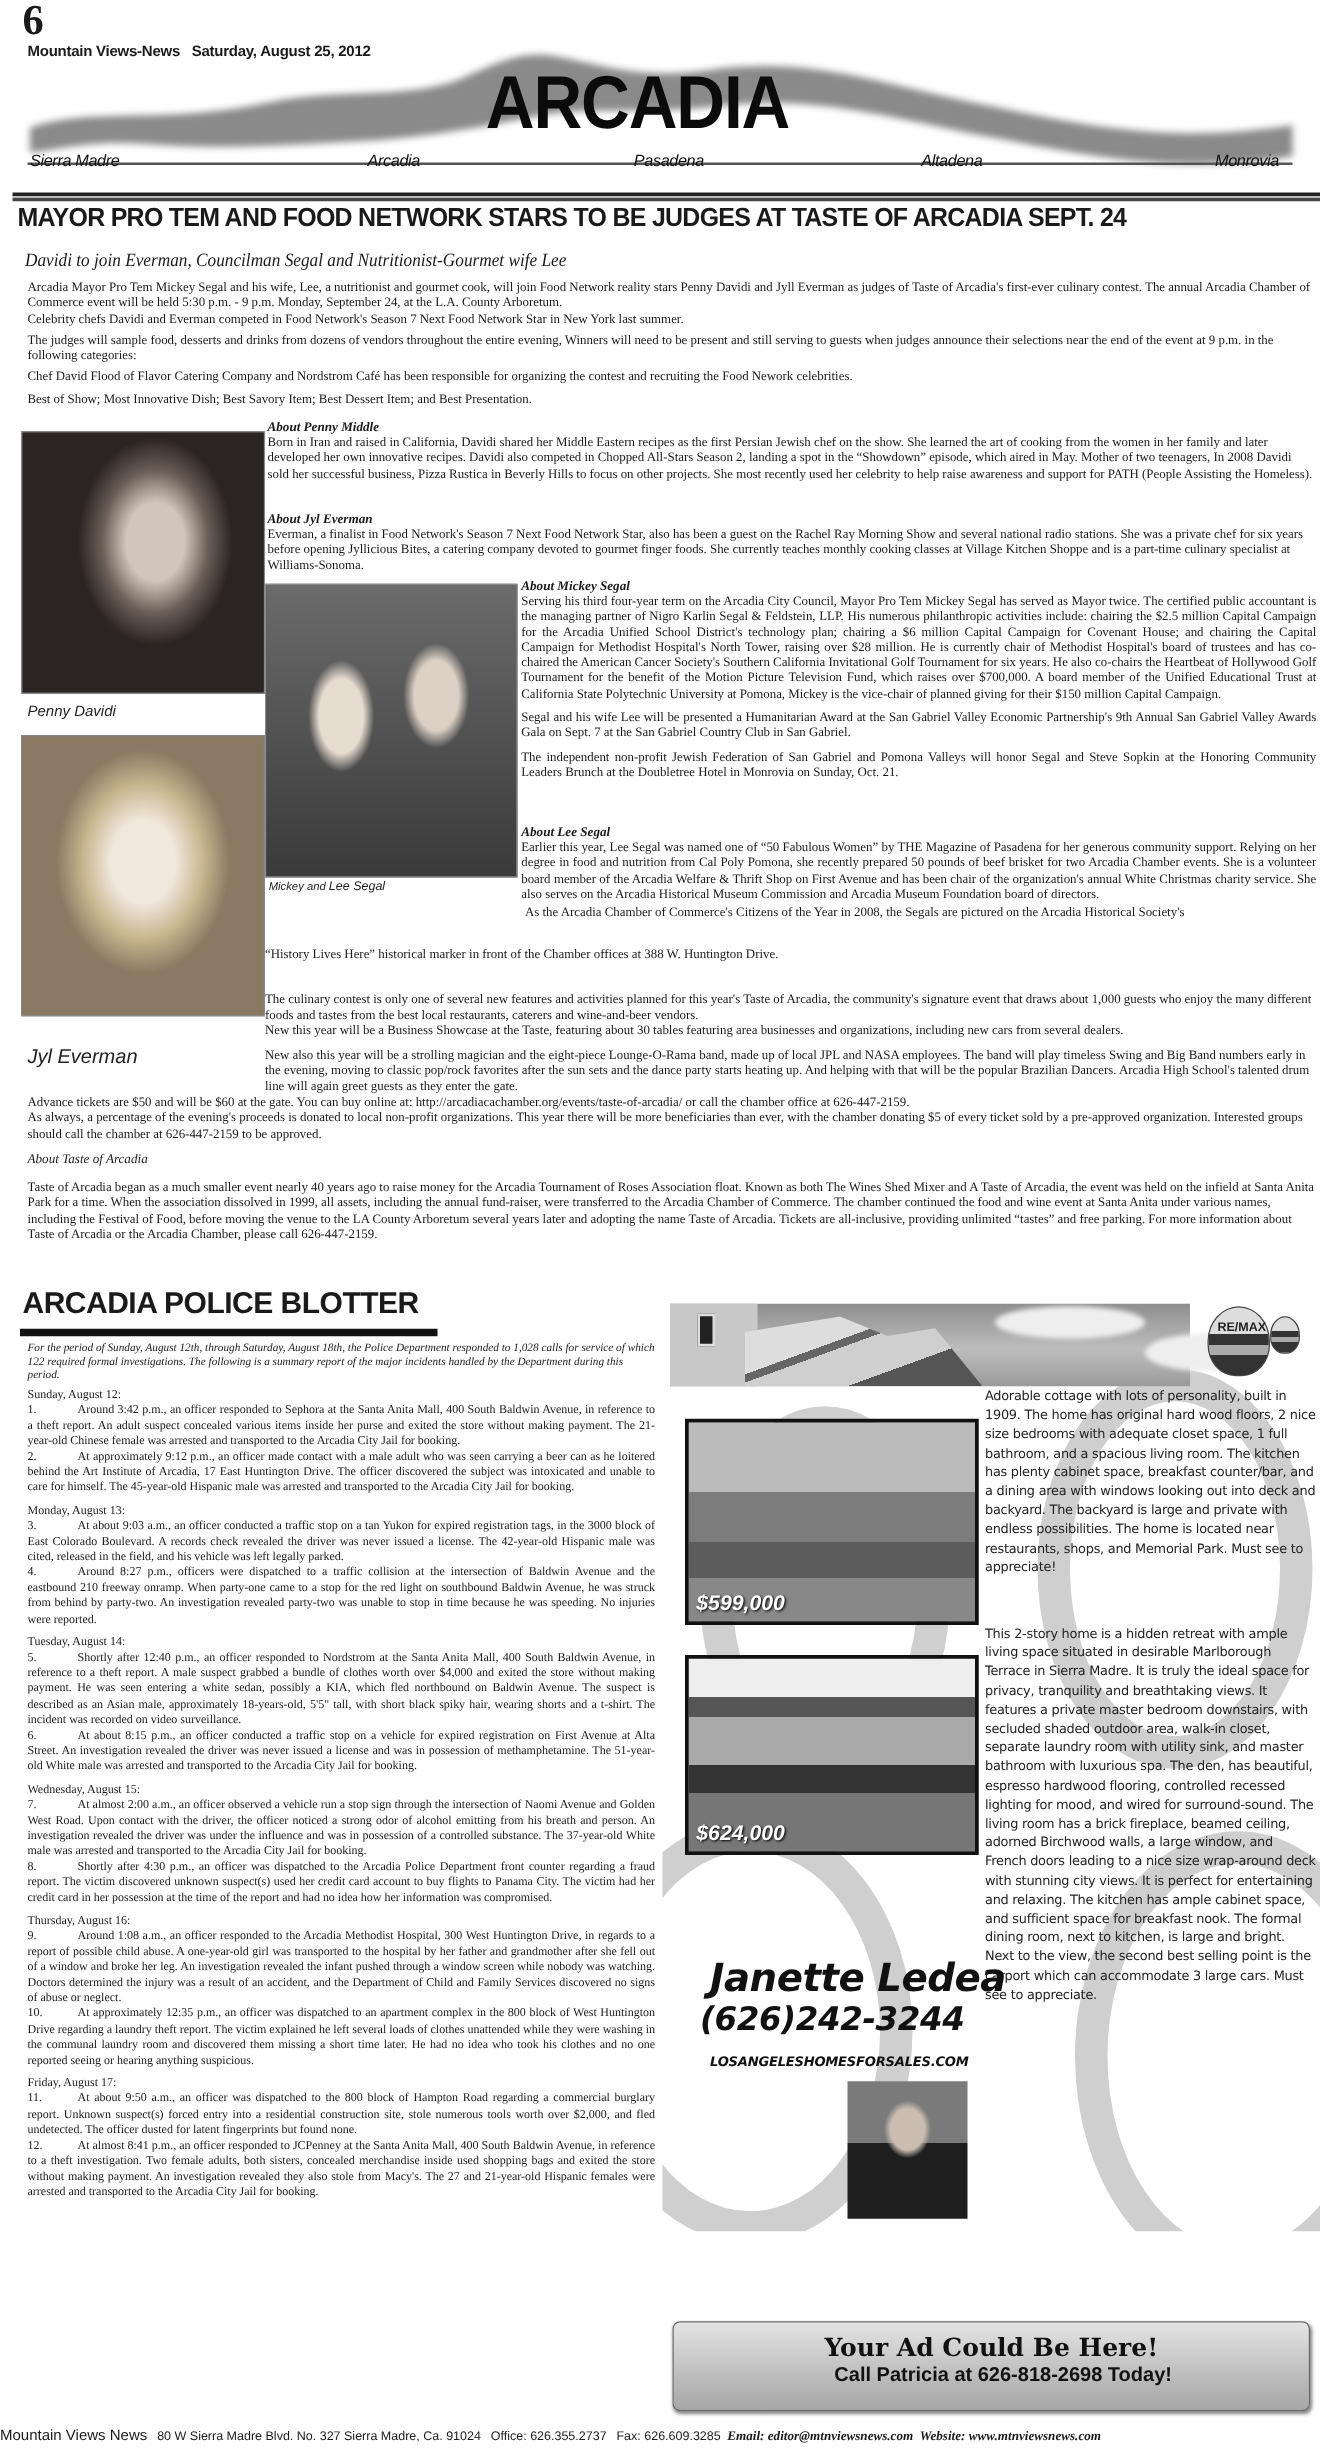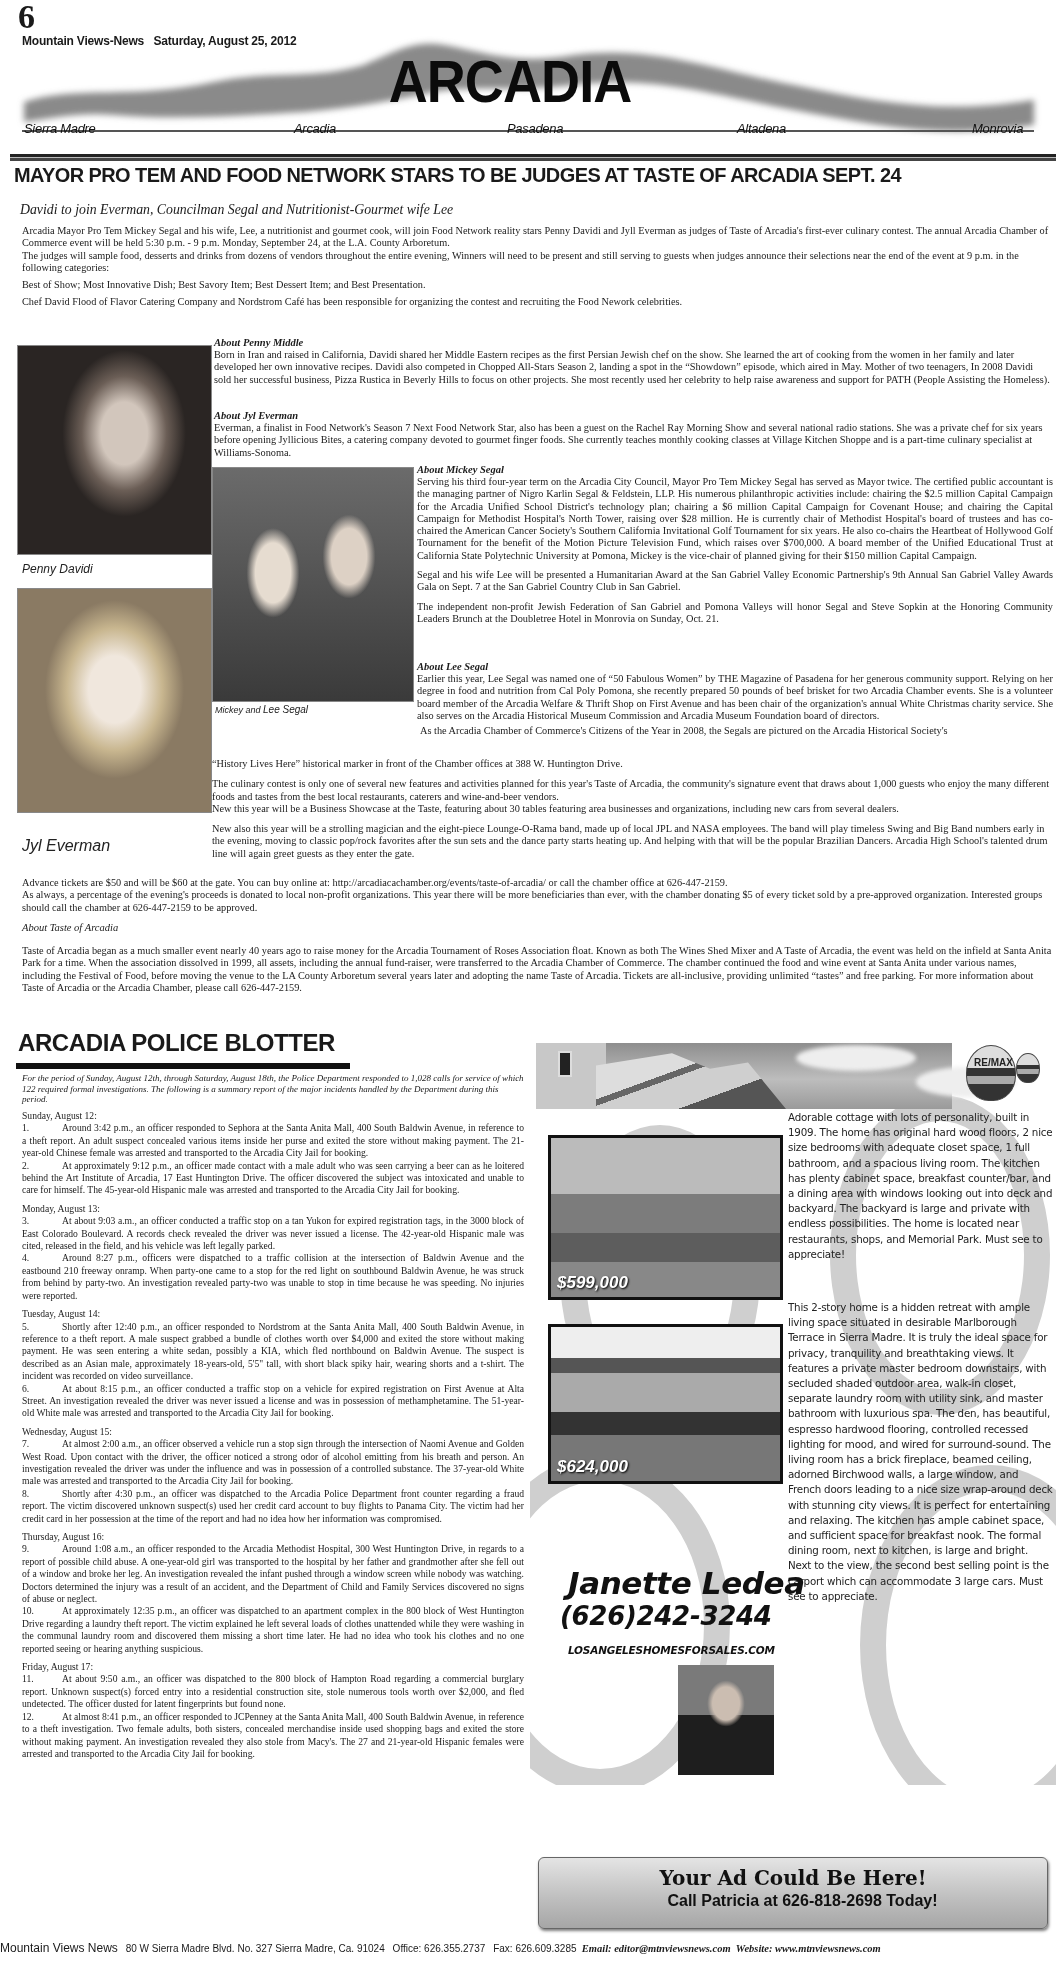--- a/index.html
+++ b/index.html
@@ -123,23 +123,24 @@
   <span class="town" style="left:483px">Pasadena</span>
   <span class="town" style="left:713px">Altadena</span>
   <span class="town" style="left:948px">Monrovia</span>
 </div>
 <div class="abs" id="masthead-rule"></div>
 
 <div class="abs" id="headline">MAYOR PRO TEM AND FOOD NETWORK STARS TO BE JUDGES AT TASTE OF ARCADIA SEPT. 24</div>
 <div class="abs" id="subhead">Davidi to join Everman, Councilman Segal and Nutritionist-Gourmet wife Lee</div>
 <div class="abs body-p" id="intro">
   <p style="margin-bottom:0">Arcadia Mayor Pro Tem Mickey Segal and his wife, Lee, a nutritionist and gourmet cook, will join Food Network reality stars Penny Davidi and Jyll Everman as judges of Taste of Arcadia's first-ever culinary contest. The annual Arcadia Chamber of Commerce event will be held 5:30 p.m. - 9 p.m. Monday, September 24, at the L.A. County Arboretum.</p>
+  <p>Celebrity chefs Davidi and Everman competed in Food Network's Season 7 Next Food Network Star in New York last summer.</p>
   <p>The judges will sample food, desserts and drinks from dozens of vendors throughout the entire evening, Winners will need to be present and still serving to guests when judges announce their selections near the end of the event at 9 p.m. in the following categories:</p>
+  <p>Chef David Flood of Flavor Catering Company and Nordstrom Café has been responsible for organizing the contest and recruiting the Food Nework celebrities.</p>
   <p>Best of Show; Most Innovative Dish; Best Savory Item; Best Dessert Item; and Best Presentation.</p>
-  <p>Chef David Flood of Flavor Catering Company and Nordstrom Café has been responsible for organizing the contest and recruiting the Food Nework celebrities.</p>
 </div>
 
 <div class="photo" id="photo-penny">
     <div class="shade"></div>
   </div>
 <div class="caption" id="cap-penny">Penny Davidi</div>
 <div class="photo" id="photo-jyl">
     <div class="shade"></div>
   </div>
 <div class="caption" id="cap-jyl">Jyl Everman</div>
@@ -166,21 +167,21 @@
   <p>The independent non-profit Jewish Federation of San Gabriel and Pomona Valleys will honor Segal and Steve Sopkin at the Honoring Community Leaders Brunch at the Doubletree Hotel in Monrovia on Sunday, Oct. 21.</p>
 </div>
 <div class="abs body-p" id="bio-lee">
   <div class="bio-title">About Lee Segal</div>
   <div>Earlier this year, Lee Segal was named one of “50 Fabulous Women” by THE Magazine of Pasadena for her generous community support. Relying on her degree in food and nutrition from Cal Poly Pomona, she recently prepared 50 pounds of beef brisket for two Arcadia Chamber events. She is a volunteer board member of the Arcadia Welfare &amp; Thrift Shop on First Avenue and has been chair of the organization's annual White Christmas charity service. She also serves on the Arcadia Historical Museum Commission and Arcadia Museum Foundation board of directors.</div>
 </div>
 <div class="abs body-p" id="segal-marker">
   <span class="indent">As the Arcadia Chamber of Commerce's Citizens of the Year in 2008, the Segals are pictured on the Arcadia Historical Society's</span>
 </div>
 <div class="abs body-p" id="more-body">
-  <p style="margin-bottom:8px">“History Lives Here” historical marker in front of the Chamber offices at 388 W. Huntington Drive.</p>
+  <p style="margin-bottom:24px">“History Lives Here” historical marker in front of the Chamber offices at 388 W. Huntington Drive.</p>
   <p style="margin-bottom:0">The culinary contest is only one of several new features and activities planned for this year's Taste of Arcadia, the community's signature event that draws about 1,000 guests who enjoy the many different foods and tastes from the best local restaurants, caterers and wine-and-beer vendors.</p>
   <p>New this year will be a Business Showcase at the Taste, featuring about 30 tables featuring area businesses and organizations, including new cars from several dealers.</p>
   <p>New also this year will be a strolling magician and the eight-piece Lounge-O-Rama band, made up of local JPL and NASA employees. The band will play timeless Swing and Big Band numbers early in the evening, moving to classic pop/rock favorites after the sun sets and the dance party starts heating up. And helping with that will be the popular Brazilian Dancers.  Arcadia High School's talented drum line will again greet guests as they enter the gate.</p>
 </div>
 <div class="abs body-p" id="tickets">
   <div>Advance tickets are $50 and will be $60 at the gate. You can buy online at: http://arcadiacachamber.org/events/taste-of-arcadia/ or call the chamber office at 626-447-2159.</div>
   <div>As always, a percentage of the evening's proceeds is donated to local non-profit organizations. This year there will be more beneficiaries than ever, with the chamber donating $5 of every ticket sold by a pre-approved organization. Interested groups should call the chamber at 626-447-2159 to be approved.</div>
 </div>
 <div class="abs" id="about-taste-title">About Taste of Arcadia</div>
 <div class="abs body-p" id="about-taste">Taste of Arcadia began as a much smaller event nearly 40 years ago to raise money for the Arcadia Tournament of Roses Association float. Known as both The Wines Shed Mixer and A Taste of Arcadia, the event was held on the infield at Santa Anita Park for a time. When the association dissolved in 1999, all assets, including the annual fund-raiser, were transferred to the Arcadia Chamber of Commerce. The chamber continued the food and wine event at Santa Anita under various names, including the Festival of Food, before moving the venue to the LA County Arboretum several years later and adopting the name Taste of Arcadia. Tickets are all-inclusive, providing unlimited “tastes” and free parking. For more information about Taste of Arcadia or the Arcadia Chamber, please call 626-447-2159.</div>

